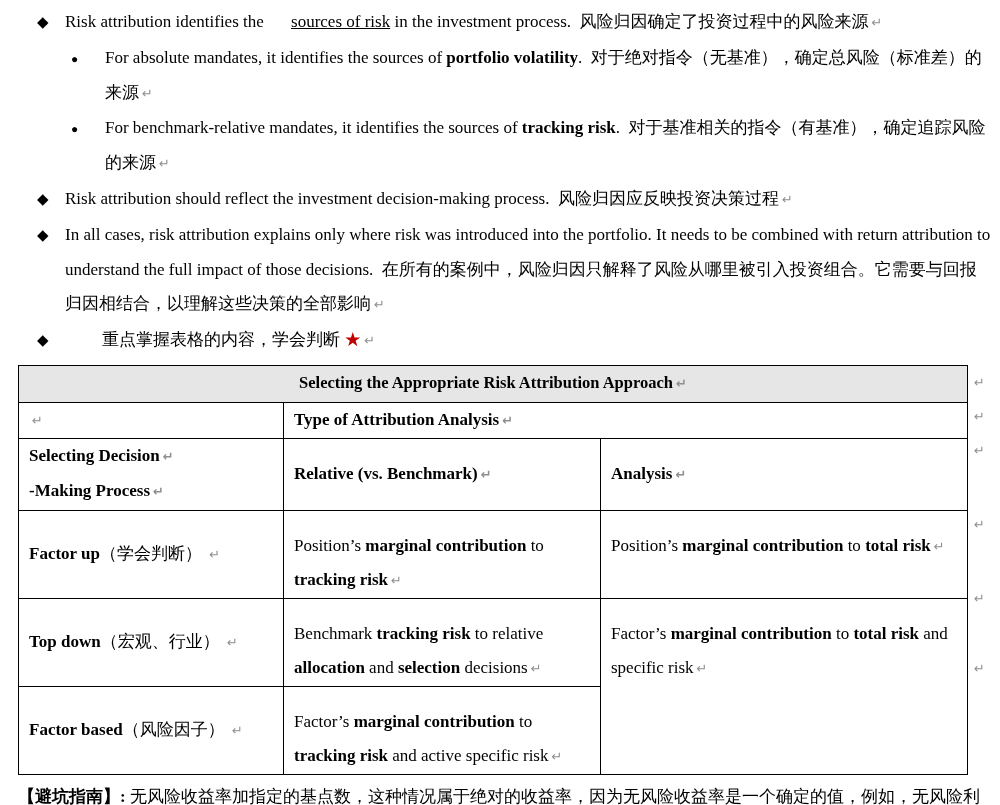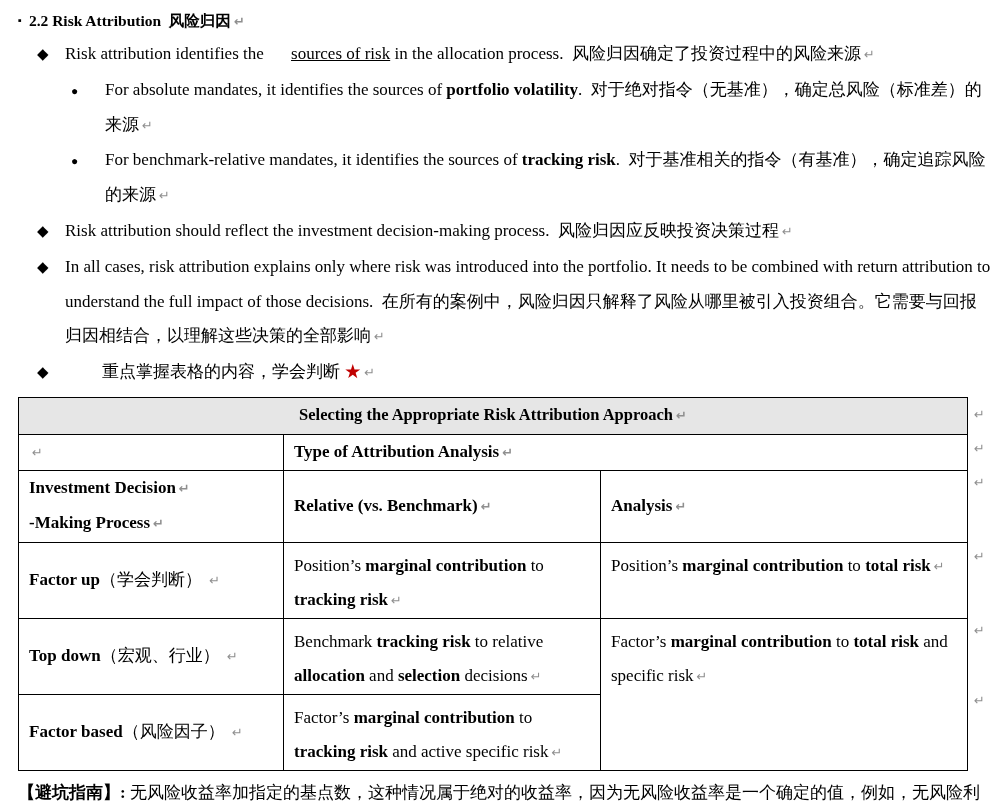--- a/index.html
+++ b/index.html
@@ -35,38 +35,37 @@
   .tablewrap{position:relative;margin-top:6px;width:949px;}
   table{border-collapse:collapse;table-layout:fixed;width:949px;font-size:17px;}
   td{border:1.5px solid #000;padding:0 10px;vertical-align:top;line-height:34px;overflow:hidden;margin-left:28px;}
   col.c1{width:265px;}col.c2{width:317px;}col.c3{width:367px;}
   tr.r1{height:37px;}tr.r2{height:34px;}tr.r3{height:72px;}
   tr.r4{height:75px;}tr.r5{height:68px;}tr.r6{height:69px;}
   td.title-cell{background:#e6e6e6;text-align:center;font-weight:bold;font-size:16.5px;vertical-align:middle;}
   td.center{text-align:left;}
   td.vmid{vertical-align:middle;}
   td.bold{font-weight:bold;}
-  td.cell{padding-top:6px;}
+  td.cell{padding-top:18px;}
   td.cell .rich{white-space:pre-wrap;}
   td.label-cell{font-weight:normal;}
   .rowmark{position:absolute;left:956px;color:#8f8f8f;font-family:"DejaVu Sans",sans-serif;font-size:13px;}
 
   
   .footer{margin-top:4px;line-height:35px;font-size:17px;white-space:pre-wrap;width:962px;}
   .star{color:#c00000;}
 </style>
 </head>
 <body>
 
 <div class="doc">
 
-  <div class="heading"><span class="sq">▪</span><span>2.2 Risk Attribution  风险归因</span><span class="pmark">↵</span></div>
 
   <div id="bullets">
-      <div class="para lvl1"><span class="marker">◆</span><span class="ptext"><span>Risk attribution identifies the </span><span class="u">sources of risk</span><span> in the allocation process.  风险归因确定了投资过程中的风险来源</span></span><span class="pmark">↵</span></div>
+      <div class="para lvl1"><span class="marker">◆</span><span class="ptext"><span>Risk attribution identifies the </span><span class="u">sources of risk</span><span> in the investment process.  风险归因确定了投资过程中的风险来源</span></span><span class="pmark">↵</span></div>
       <div class="para lvl2"><span class="marker">●</span><span class="ptext"><span>For absolute mandates, it identifies the sources of </span><span class="b">portfolio volatility</span><span>.  对于绝对指令（无基准），确定总风险（标准差）的来源</span></span><span class="pmark">↵</span></div>
       <div class="para lvl2"><span class="marker">●</span><span class="ptext"><span>For benchmark-relative mandates, it identifies the sources of </span><span class="b">tracking risk</span><span>.  对于基准相关的指令（有基准），确定追踪风险的来源</span></span><span class="pmark">↵</span></div>
       <div class="para lvl1"><span class="marker">◆</span><span class="ptext"><span>Risk attribution should reflect the investment decision-making process.  风险归因应反映投资决策过程</span></span><span class="pmark">↵</span></div>
       <div class="para lvl1"><span class="marker">◆</span><span class="ptext"><span>In all cases, risk attribution explains only where risk was introduced into the portfolio. It needs to be combined with return attribution to understand the full impact of those decisions.  在所有的案例中，风险归因只解释了风险从哪里被引入投资组合。它需要与回报归因相结合，以理解这些决策的全部影响</span></span><span class="pmark">↵</span></div>
       <div class="para lvl1 wide"><span class="marker">◆</span><span class="ptext"><span>重点掌握表格的内容，学会判断 </span><span class="star" style="color: rgb(192, 0, 0);">★</span></span><span class="pmark">↵</span></div>
     </div>
 
   <div class="tablewrap">
     <table>
       <colgroup>
@@ -77,21 +76,21 @@
       <tbody>
           <tr class="r1">
         <td colspan="3" class="title-cell"><span>Selecting the Appropriate Risk Attribution Approach</span><span class="pmark">↵</span></td>
       </tr>
       <tr class="r2">
         <td class="vmid"><span class="pmark">↵</span></td>
         <td colspan="2" class="center bold vmid"><span>Type of Attribution Analysis</span><span class="pmark">↵</span></td>
       </tr>
       <tr class="r3">
         <td class="vmid bold">
-          <div><span>Investment Decision</span><span class="pmark">↵</span></div>
+          <div><span>Selecting Decision</span><span class="pmark">↵</span></div>
           <div><span>-Making Process</span><span class="pmark">↵</span></div>
         </td>
         <td class="center bold vmid"><span>Relative (vs. Benchmark)</span><span class="pmark">↵</span></td>
         <td class="center bold vmid"><span>Analysis</span><span class="pmark">↵</span></td>
       </tr>
       <tr class="r4">
         <td class="vmid label-cell"><span class="rich"><span class="b">Factor up</span><span>（学会判断） </span></span><span class="pmark">↵</span></td>
         <td class="cell"><span class="rich"><span>Position’s </span><span class="b">marginal contribution</span><span> to </span><span class="b">tracking risk</span></span><span class="pmark">↵</span></td>
         <td class="cell"><span class="rich"><span>Position’s </span><span class="b">marginal contribution</span><span> to </span><span class="b">total risk</span></span><span class="pmark">↵</span></td>
       </tr>

